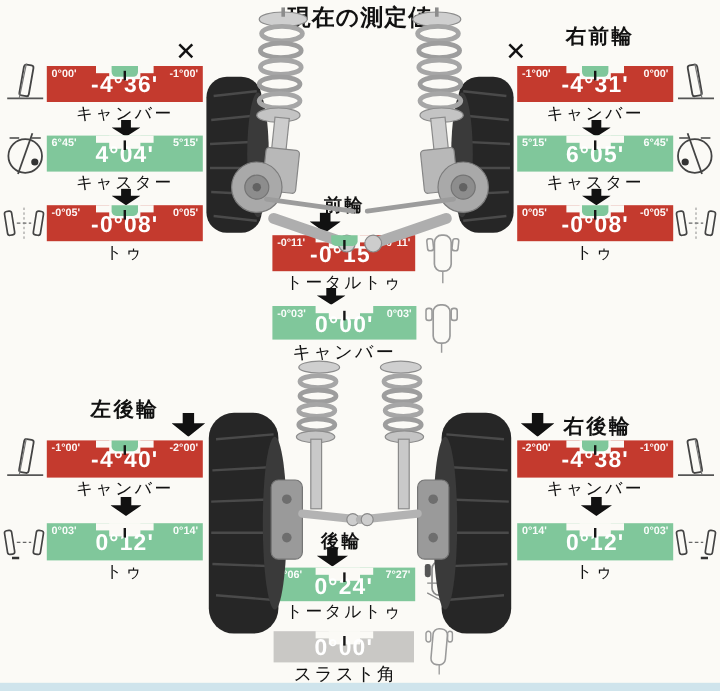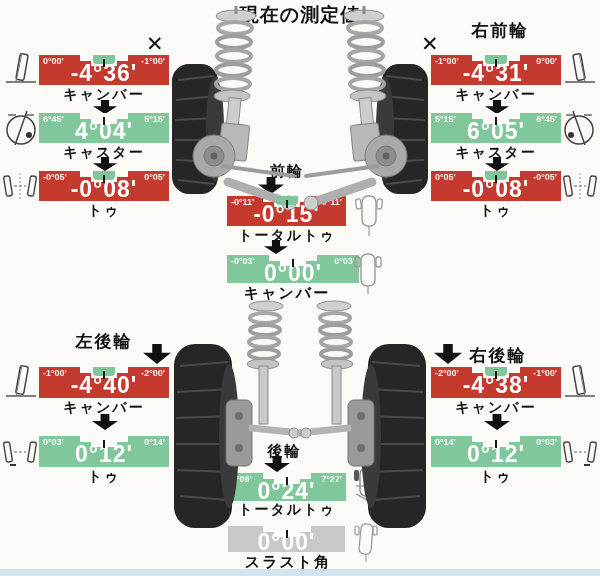--- a/index.html
+++ b/index.html
@@ -33,42 +33,42 @@
   .bar.red{background:#c43a2e;}
   .bar.green{background:#80c79b;}
   .bar.gray{background:#c9c8c5;}
   .bar .corner{
     position:absolute;top:1px;font-size:9px;font-weight:bold;
     color:rgba(255,255,255,.95);letter-spacing:0px;white-space:nowrap;
   }
   .corner.l{left:4px;} .corner.r{right:4px;}
   .bar .val{
     position:absolute;left:0;right:0;top:7px;text-align:center;
-    font-size:23px;font-weight:bold;letter-spacing:1px;line-height:1;
+    font-size:19px;font-weight:bold;letter-spacing:1px;line-height:1;
     white-space:nowrap;
   }
   .notch{
     position:absolute;top:0;left:50%;margin-left:-24px;width:48px;height:6px;
     background:#fbfaf6;
   }
   .notch::after{
     content:"";position:absolute;left:50%;margin-left:-13px;top:0;
     width:26px;height:11px;background:#fbfaf6;
   }
   .pill{
     position:absolute;top:0;left:50%;margin-left:-11px;width:22px;height:9px;
     background:#7fc79b;border-radius:0 0 4px 4px;z-index:2;display:none;
   }
   .bar.red .pill{display:block;}
   .tick{
     position:absolute;top:4px;left:50%;margin-left:-1px;width:2px;height:8px;
     background:#161616;z-index:3;
   }
   .glabel{
-    position:absolute;text-align:center;font-size:14px;font-weight:bold;
+    position:absolute;text-align:center;font-size:14px;font-weight:normal;
     color:#111;letter-spacing:2px;white-space:nowrap;
   }
   .arrow{
     position:absolute;background:#111;
     clip-path:polygon(50% 100%,100% 44%,67% 44%,67% 0,33% 0,33% 44%,0 44%);
   }
   .icon{position:absolute;}
   .icon svg{display:block;}
   .bottom-strip{
     position:absolute;left:0;top:569px;width:600px;height:7px;background:#cfe4ec;
@@ -162,21 +162,21 @@
     <span class="corner r">0°11'</span>
     <div class="notch">
         <div class="pill"></div>
         <div class="tick"></div>
       </div>
     <div class="val">-0°15'</div>
   </div>
   <div class="glabel" style="left:217px;top:227px;width:140px;">トータルトゥ</div>
   <div class="arrow" style="left:264px;top:240px;width:24px;height:14px;"></div>
 
-  <div class="bar green" style="left:227px;top:255px;width:132px;height:28px;">
+  <div class="bar green" style="left:227px;top:255px;width:120px;height:28px;">
     <span class="corner l">-0°03'</span>
     <span class="corner r">0°03'</span>
     <div class="notch">
         <div class="tick"></div>
       </div>
     <div class="val">0°00'</div>
   </div>
   <div class="glabel" style="left:227px;top:284px;width:120px;font-size:15px;">キャンバー</div>
 
   <div class="wheel-title" style="left:56px;top:330px;">左後輪</div>

